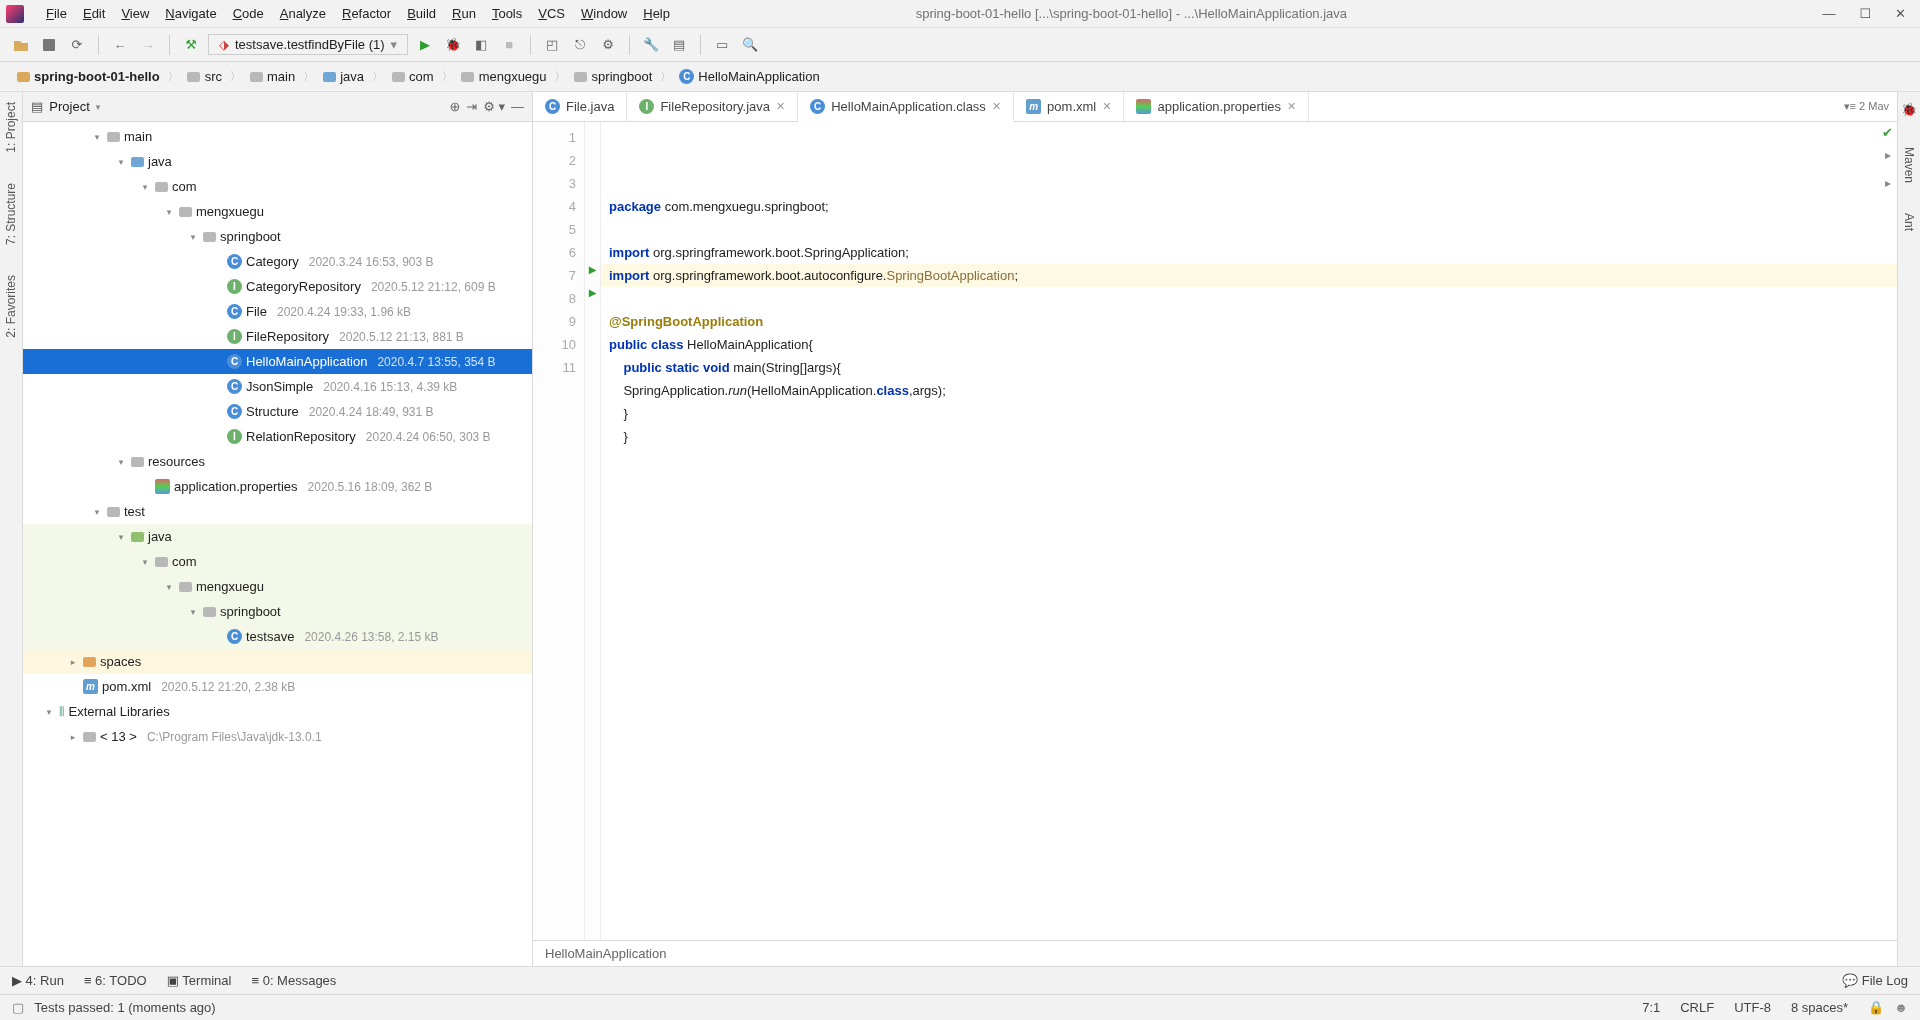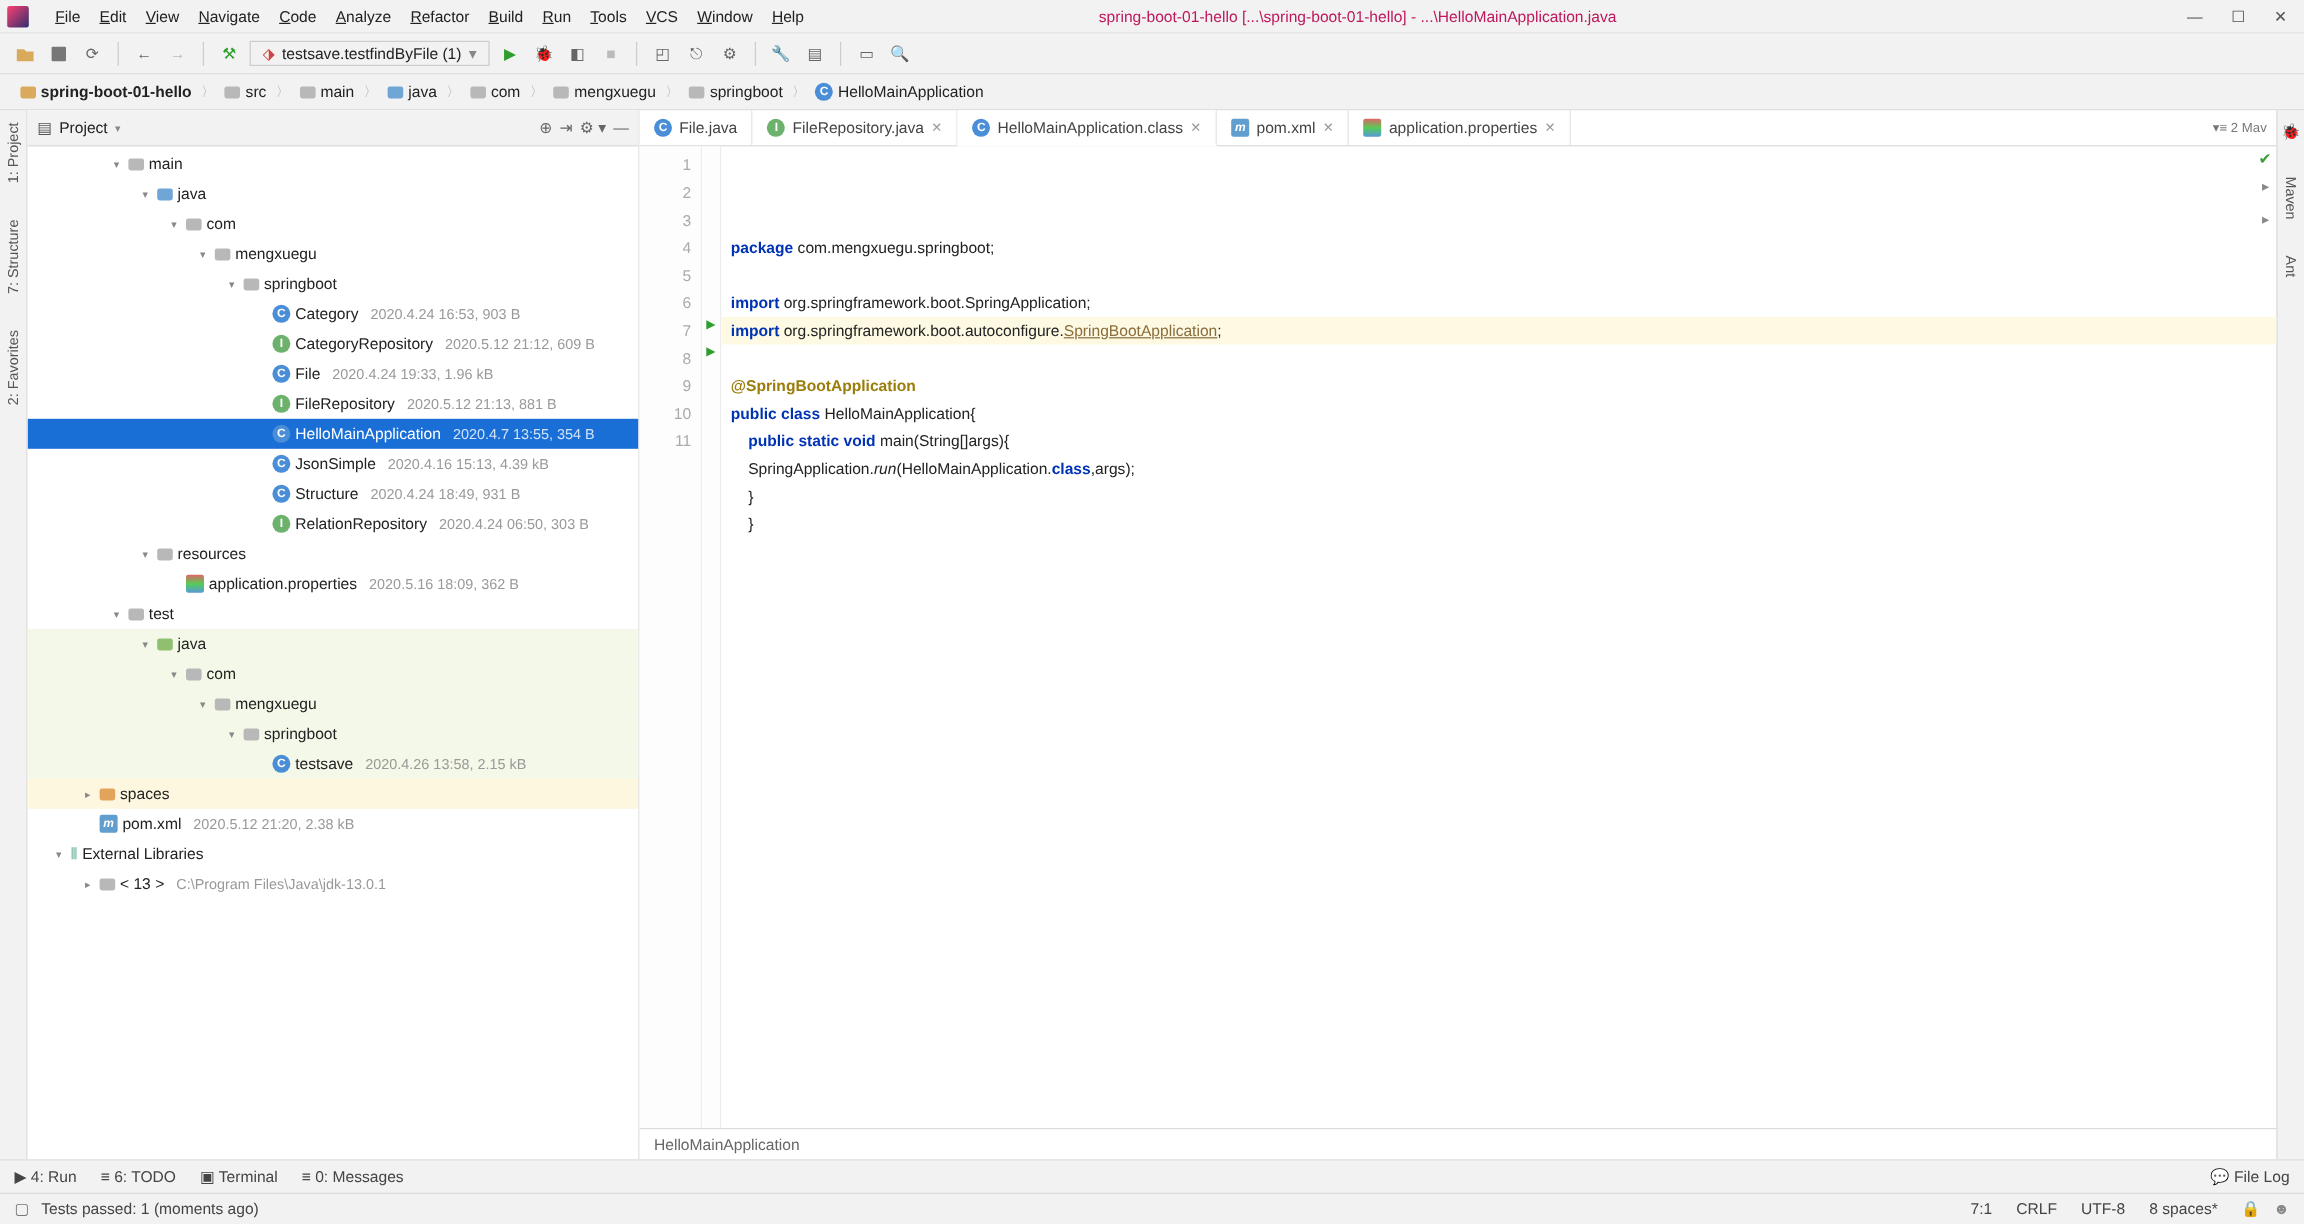--- a/index.html
+++ b/index.html
@@ -1,21 +1,21 @@
 <!DOCTYPE html>
 <html><head>
 <meta charset="utf-8">
 <style>
 * { margin: 0; padding: 0; box-sizing: border-box; font-family: "Segoe UI", Arial, sans-serif; font-size: 13px; }
 html, body { width: 1920px; height: 1020px; overflow: hidden; background: #f2f2f2; color: #222; }
 .menubar { height: 28px; background: #f2f2f2; display: flex; align-items: center; padding: 0 6px; border-bottom: 1px solid #e0e0e0; }
 .menubar .logo { width: 18px; height: 18px; background: linear-gradient(135deg,#ff4070,#2e2e6e); margin-right: 14px; border-radius: 2px; }
 .menubar .item { padding: 0 8px; cursor: default; }
 .menubar .item u { text-decoration: underline; }
-.menubar .title { margin-left: auto; margin-right: auto; color: #be185d; }
+.menubar .title { margin-left: auto; margin-right: auto; color: #737373; }
 .menubar .win-ctrl { margin-left: auto; display: flex; gap: 24px; padding-right: 8px; color: #555; }
 .toolbar { height: 34px; background: #f2f2f2; display: flex; align-items: center; padding: 0 10px; gap: 6px; border-bottom: 1px solid #dadada; }
 .toolbar .sep { width: 1px; height: 20px; background: #ccc; margin: 0 4px; }
 .toolbar .btn { width: 22px; height: 22px; display: flex; align-items: center; justify-content: center; color: #666; }
 .toolbar .run-config { border: 1px solid #ccc; padding: 2px 10px; display: flex; align-items: center; gap: 6px; }
 .toolbar .green { color: #2e9e2e; }
 .breadcrumb { height: 30px; background: #f2f2f2; display: flex; align-items: center; padding: 0 12px; gap: 4px; border-bottom: 1px solid #dadada; }
 .breadcrumb .crumb { display: flex; align-items: center; gap: 4px; padding: 0 4px; }
 .breadcrumb .chev { color: #aaa; font-size: 11px; }
 .crumb .ico { width: 14px; height: 14px; display: inline-flex; align-items: center; justify-content: center; }
@@ -53,21 +53,21 @@
 .tabs-extra { margin-left: auto; display: flex; align-items: center; gap: 6px; padding: 0 8px; color: #777; font-size: 11px; }
 .editor-body { flex: 1; display: flex; position: relative; }
 .gutter-num { width: 52px; background: #fdfdfd; border-right: 1px solid #ededed; text-align: right; padding: 4px 8px 0 0; color: #aaa; font-family: "Consolas","JetBrains Mono",monospace; font-size: 13px; line-height: 23px; }
 .gutter-run { width: 16px; background: #fdfdfd; border-right: 1px solid #ededed; padding-top: 4px; }
 .gutter-run .rmark { height: 23px; color: #2e9e2e; text-align: center; font-size: 10px; }
 .code { flex: 1; padding: 4px 8px 0 8px; font-family: "Consolas","JetBrains Mono",monospace; font-size: 14px; line-height: 23px; white-space: pre; position: relative; }
 .code .l7bg { position: absolute; left: 0; right: 0; top: calc(4px + 23px*6); height: 23px; background: #fdf9e3; z-index: 0; }
 .code .lines { position: relative; z-index: 1; }
 .kw { color: #0033b3; font-weight: bold; }
 .ann { color: #9a7d0a; font-weight: bold; }
-.cls { color: #8a6d3b; text-decoration: underline; }
+.cls { color: #8a6d3b; }
 .fn-it { font-style: italic; }
 .editor-foot { height: 26px; border-top: 1px solid #dadada; display: flex; align-items: center; padding: 0 12px; color: #666; }
 .bottom-bar { height: 28px; background: #f2f2f2; border-top: 1px solid #dadada; display: flex; align-items: center; padding: 0 12px; gap: 20px; color: #444; }
 .bottom-bar .spacer { flex: 1; }
 .status-bar { height: 26px; background: #f2f2f2; border-top: 1px solid #dadada; display: flex; align-items: center; padding: 0 12px; color: #444; }
 .status-bar .spacer { flex: 1; }
 .status-bar .cell { padding: 0 10px; }
 .tiny-tick { position: absolute; top: 3px; right: 4px; color: #3a9e3a; font-size: 13px; }
 .arrownav { position:absolute; top:26px; right:0; width:18px; color:#888; font-size:12px; text-align:center;}
 </style>
@@ -234,21 +234,21 @@
         </div>
         <div class="tree-row" style="padding-left: 164px;">
           <span class="arrow">▾</span>
           <span class="folder-ico gray"></span> 
           <span>springboot</span>
         </div>
         <div class="tree-row" style="padding-left: 188px;">
           <span class="arrow"></span>
           <span class="ico-sm ico-c">C</span> 
           <span>Category</span>
-          <span class="meta">2020.4.24 16:53, 903 B</span>
+          <span class="meta">2020.3.24 16:53, 903 B</span>
         </div>
         <div class="tree-row" style="padding-left: 188px;">
           <span class="arrow"></span>
           <span class="ico-sm ico-i">I</span> 
           <span>CategoryRepository</span>
           <span class="meta">2020.5.12 21:12, 609 B</span>
         </div>
         <div class="tree-row" style="padding-left: 188px;">
           <span class="arrow"></span>
           <span class="ico-sm ico-c">C</span> 

